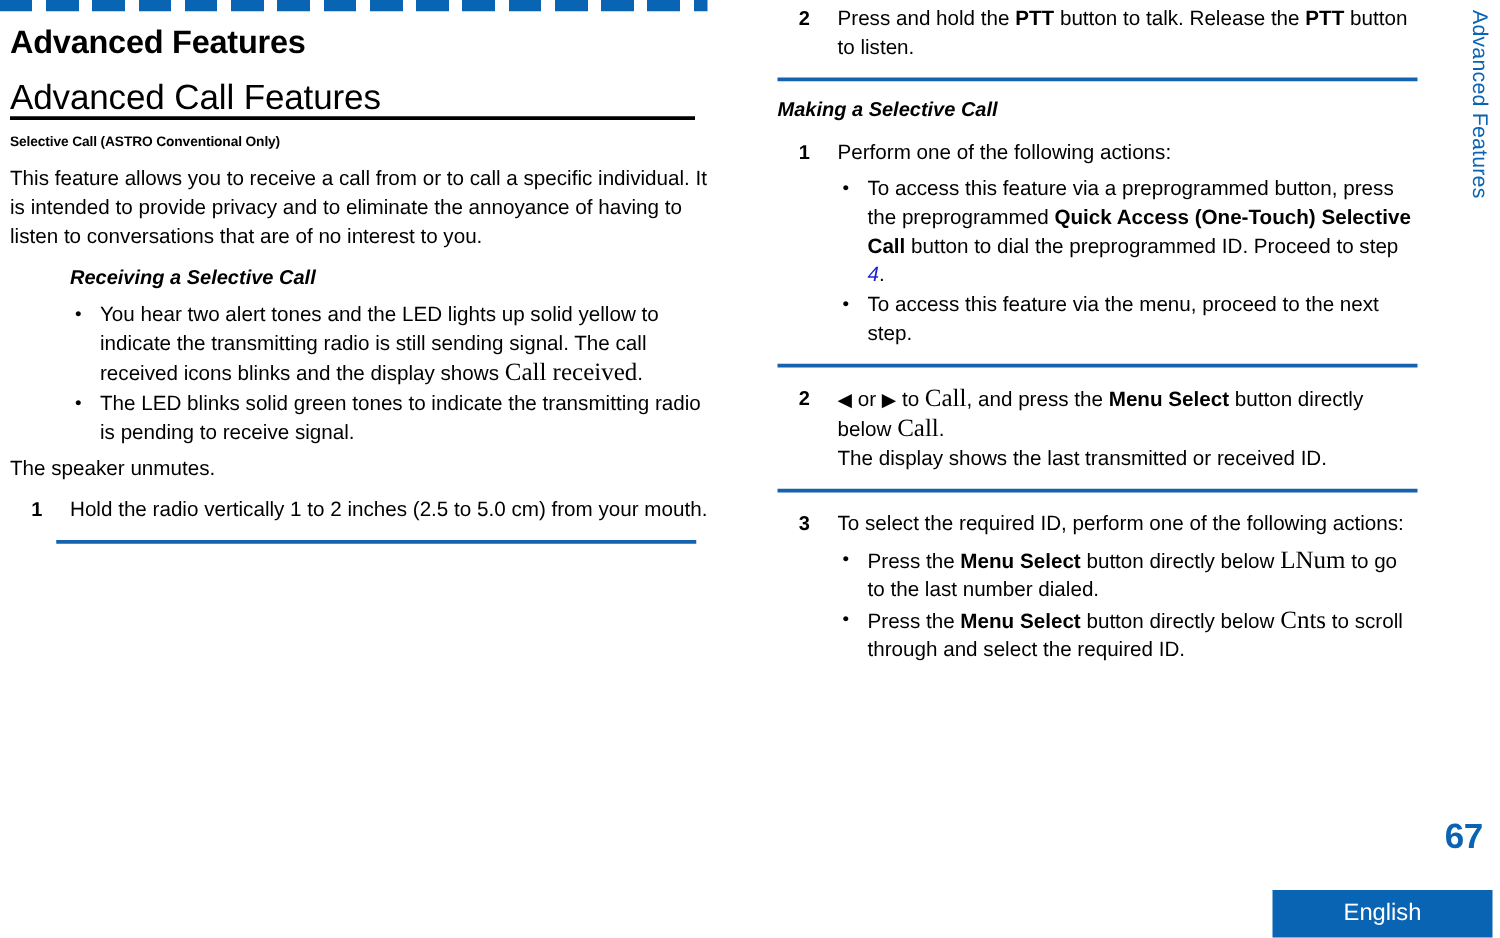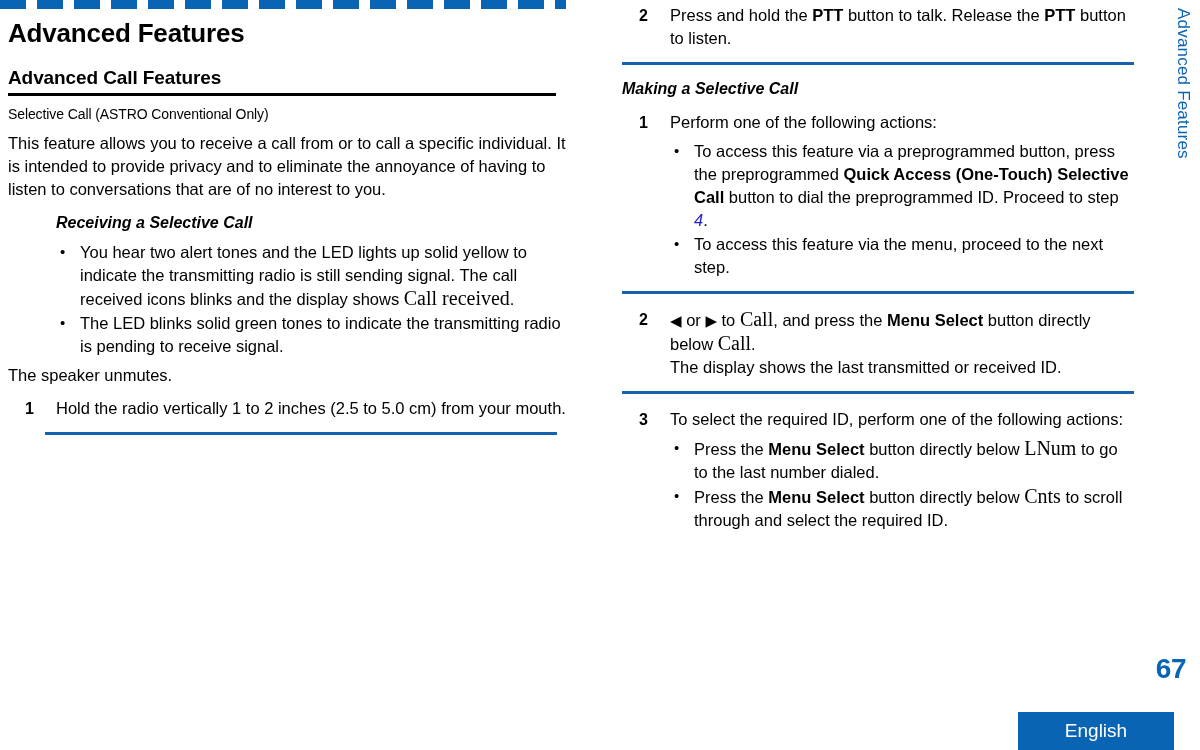--- a/index.html
+++ b/index.html
@@ -52,35 +52,35 @@
 
   
   .h-chapter {
     font-size: 26px;
     font-weight: bold;
     letter-spacing: -0.2px;
     line-height: 30px;
     margin: 0 0 18px 0;
   }
   .h-section {
-    font-size: 19px;
-    font-weight: bold;
+    font-size: 28px;
+    font-weight: normal;
     line-height: 24px;
     margin: 0 0 3px 0;
     letter-spacing: -0.1px;
   }
   .rule-black {
     width: 548px;
     height: 3px;
     background: #000000;
     margin: 0 0 8px 0;
   }
   .h-sub {
-    font-size: 14px;
-    font-weight: normal;
+    font-size: 11px;
+    font-weight: bold;
     line-height: 20px;
     margin: 0 0 8px 0;
     letter-spacing: -0.1px;
   }
   .h-subsub {
     font-size: 16px;
     font-weight: bold;
     font-style: italic;
     line-height: 20px;
     margin: 12px 0 8px 0;
@@ -196,21 +196,21 @@
     top: 653px;
     font-size: 28px;
     font-weight: bold;
     color: #0a64b4;
     letter-spacing: -0.5px;
   }
   .lang-tab {
     position: absolute;
     left: 1018px;
     top: 712px;
-    width: 156px;
+    width: 176px;
     height: 38px;
     background: #0a64b4;
     color: #ffffff;
     font-size: 19px;
     display: flex;
     align-items: center;
     justify-content: center;
   }
   .arrow { font-size: 15px; line-height: 1; }
 </style>

